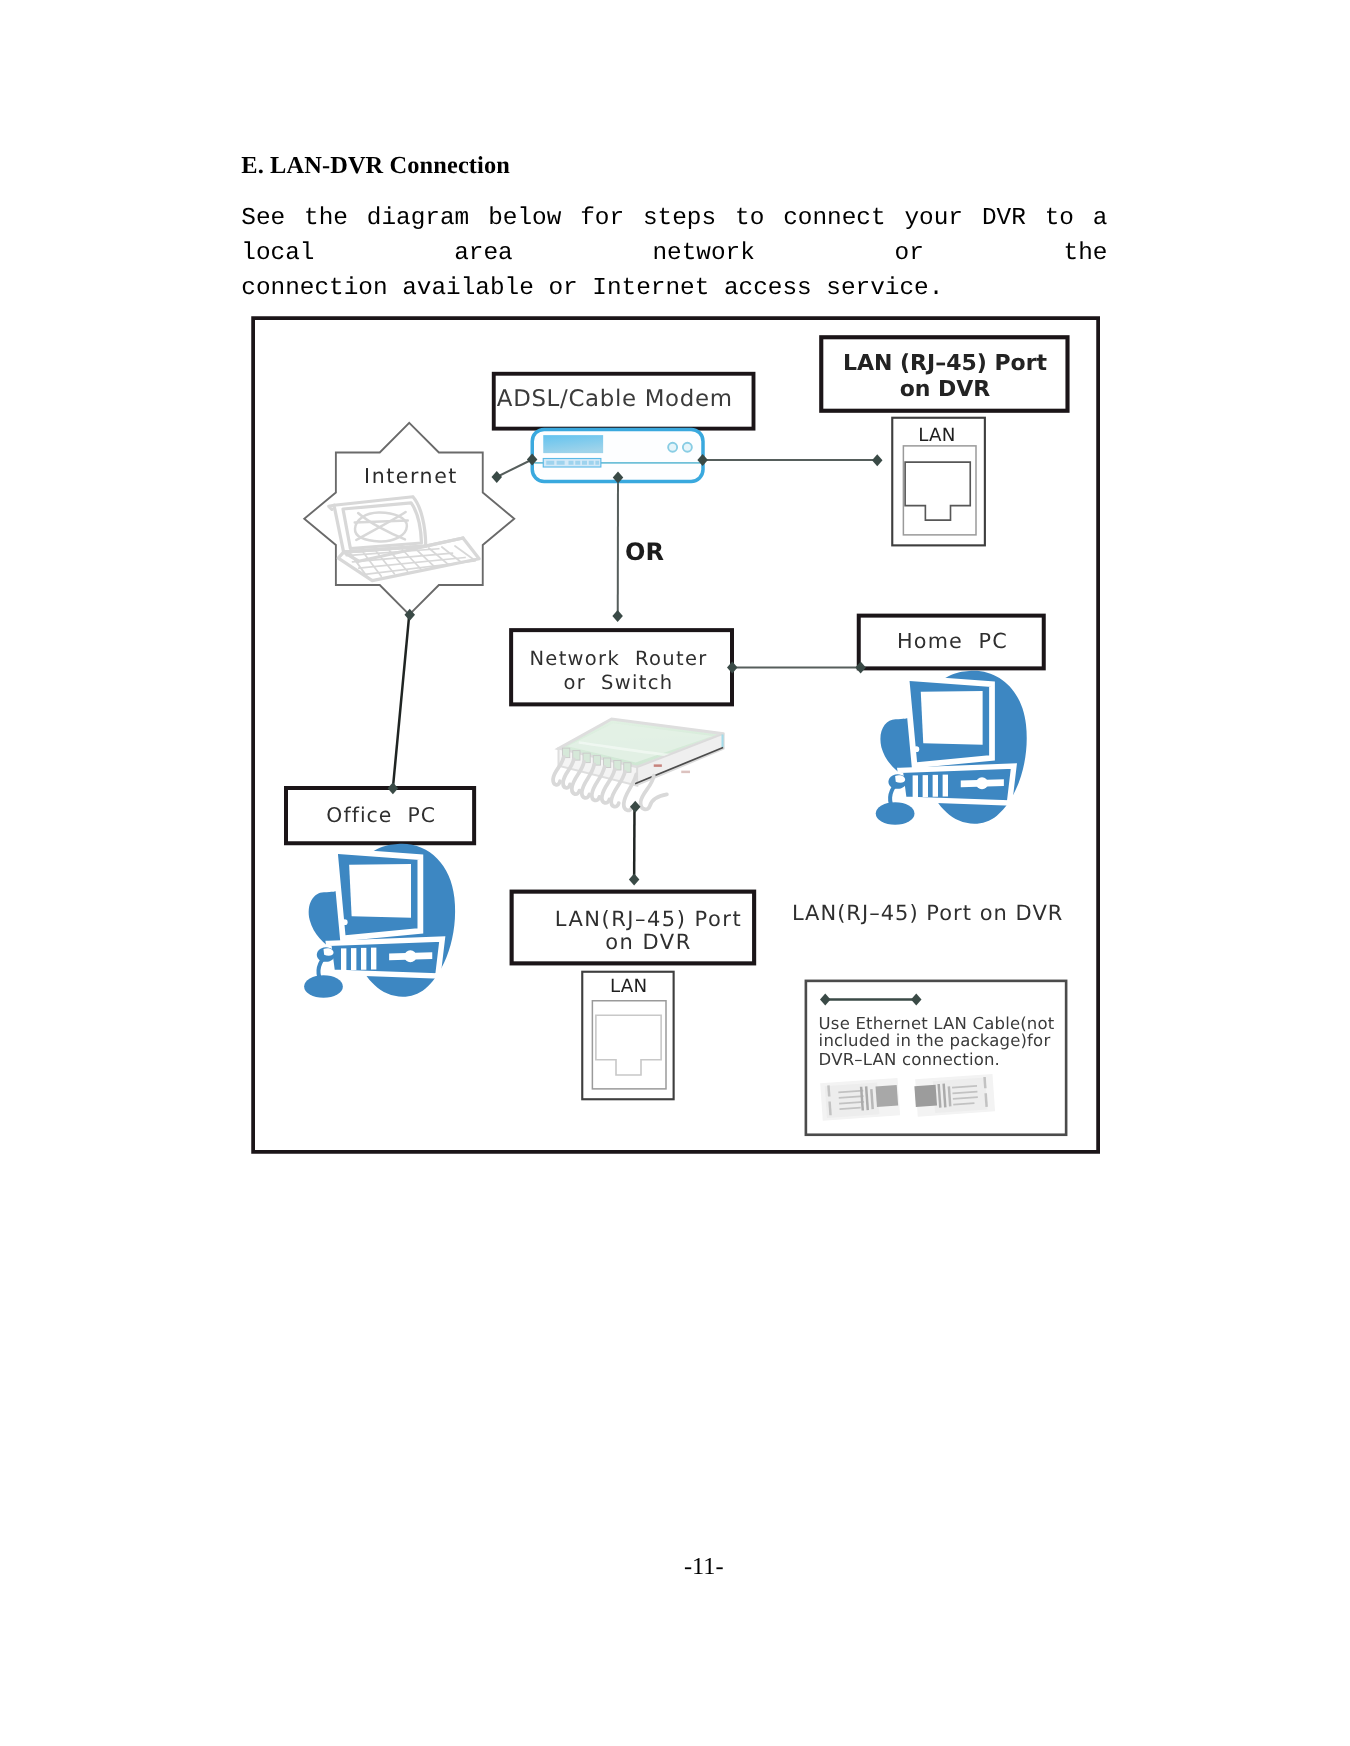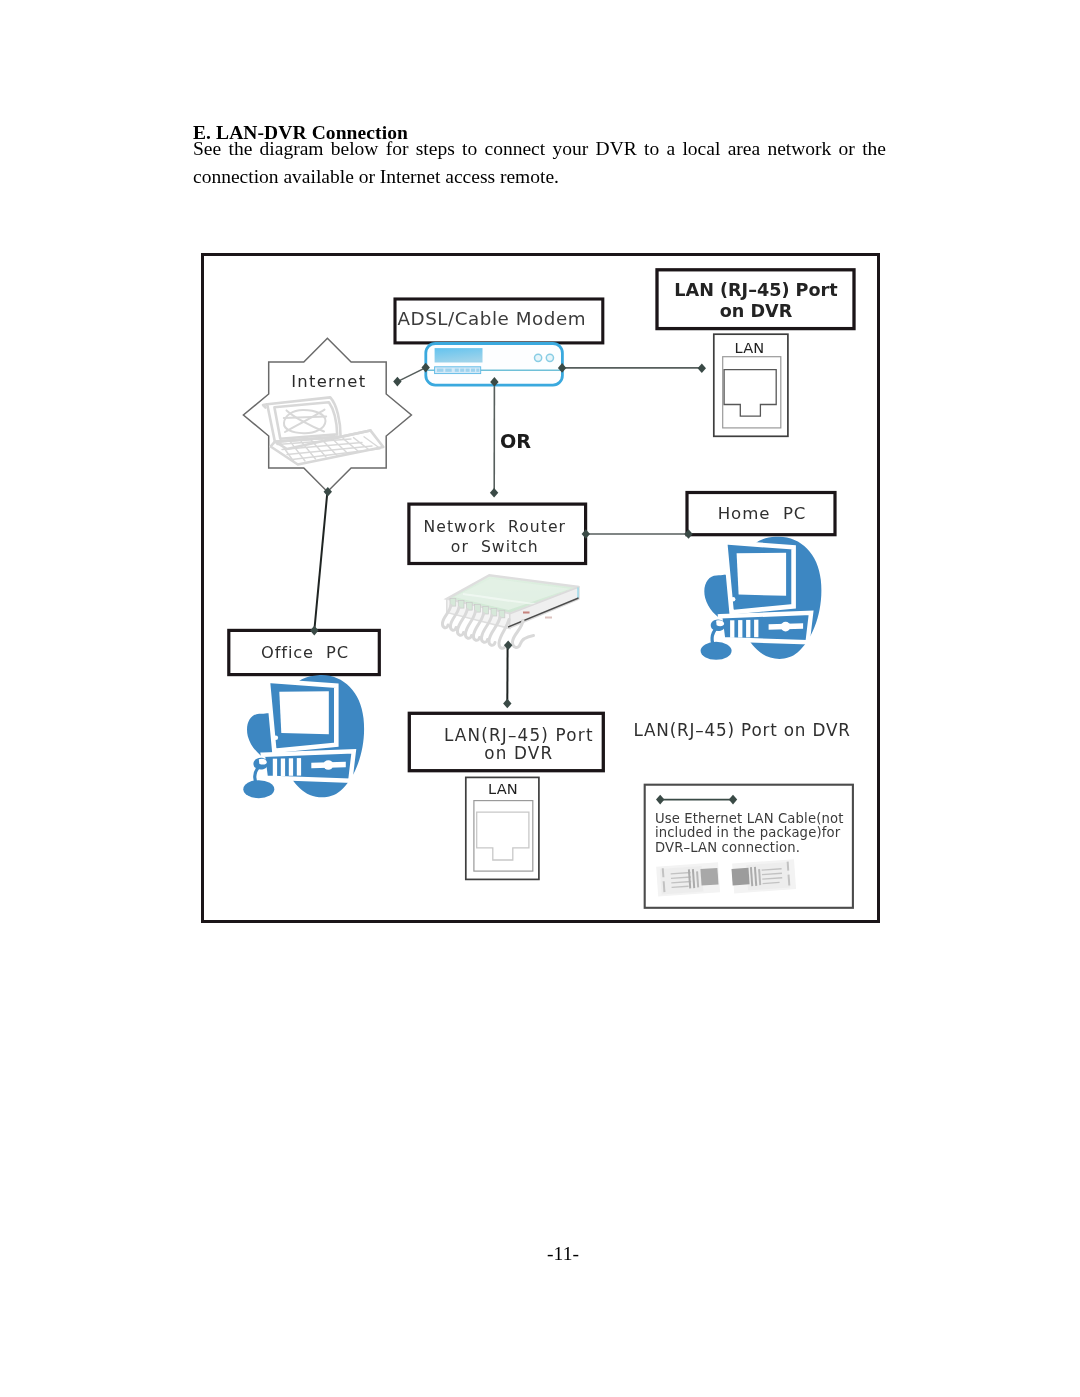--- a/index.html
+++ b/index.html
@@ -1,37 +1,37 @@
 <!DOCTYPE html>
 <html><head>
 <meta charset="utf-8">
 <title>LAN-DVR Connection</title>
 <style>
   html,body{margin:0;padding:0;background:#ffffff;}
   body{width:1080px;height:1397px;position:relative;overflow:hidden;
        font-family:"Liberation Serif", serif; color:#000;}
   .page{position:absolute;inset:0;border-radius:26px;}
   .heading{position:absolute;left:193px;top:122px;font-size:19.5px;font-weight:bold;letter-spacing:0.1px;}
-  .para{position:absolute;left:193px;top:135px;width:693px;font-size:19.5px;line-height:27.8px;}
+  .para{position:absolute;left:193px;top:161px;width:693px;font-size:19.5px;line-height:27.8px;font-family:Liberation Mono, monospace;}
   .pline{white-space:nowrap;}
   .pline.just{text-align:justify;text-align-last:justify;white-space:normal;}
   .pagenum{position:absolute;left:0;top:1243px;width:1126px;text-align:center;font-size:19.5px;}
   
   .diagram{position:absolute;left:201px;top:253px;width:679px;height:670px;}
   .frame{position:absolute;inset:0;border:3px solid #1b1518;box-sizing:border-box;background:#fff;}
   .dsvg{position:absolute;left:0;top:0;}
 </style>
 </head>
 <body>
 
 <div class="page">
   <div class="heading">E. LAN-DVR Connection</div>
   <div class="para">
     <div class="pline just">See the diagram below for steps to connect your DVR to a local area network or the</div>
-    <div class="pline">connection available or Internet access remote.</div>
+    <div class="pline">connection available or Internet access service.</div>
   </div>
   <div class="diagram">
     <div class="frame"></div>
     <svg class="dsvg" viewBox="0 0 679 670" width="679" height="670" font-family="'DejaVu Sans', sans-serif">
       <defs>
         <linearGradient id="scr" x1="0" y1="0" x2="0.35" y2="1">
           <stop offset="0" stop-color="#63c3ef"></stop>
           <stop offset="1" stop-color="#9ed3ea"></stop>
         </linearGradient>
         <linearGradient id="swtop" x1="0" y1="0" x2="0.2" y2="1">

